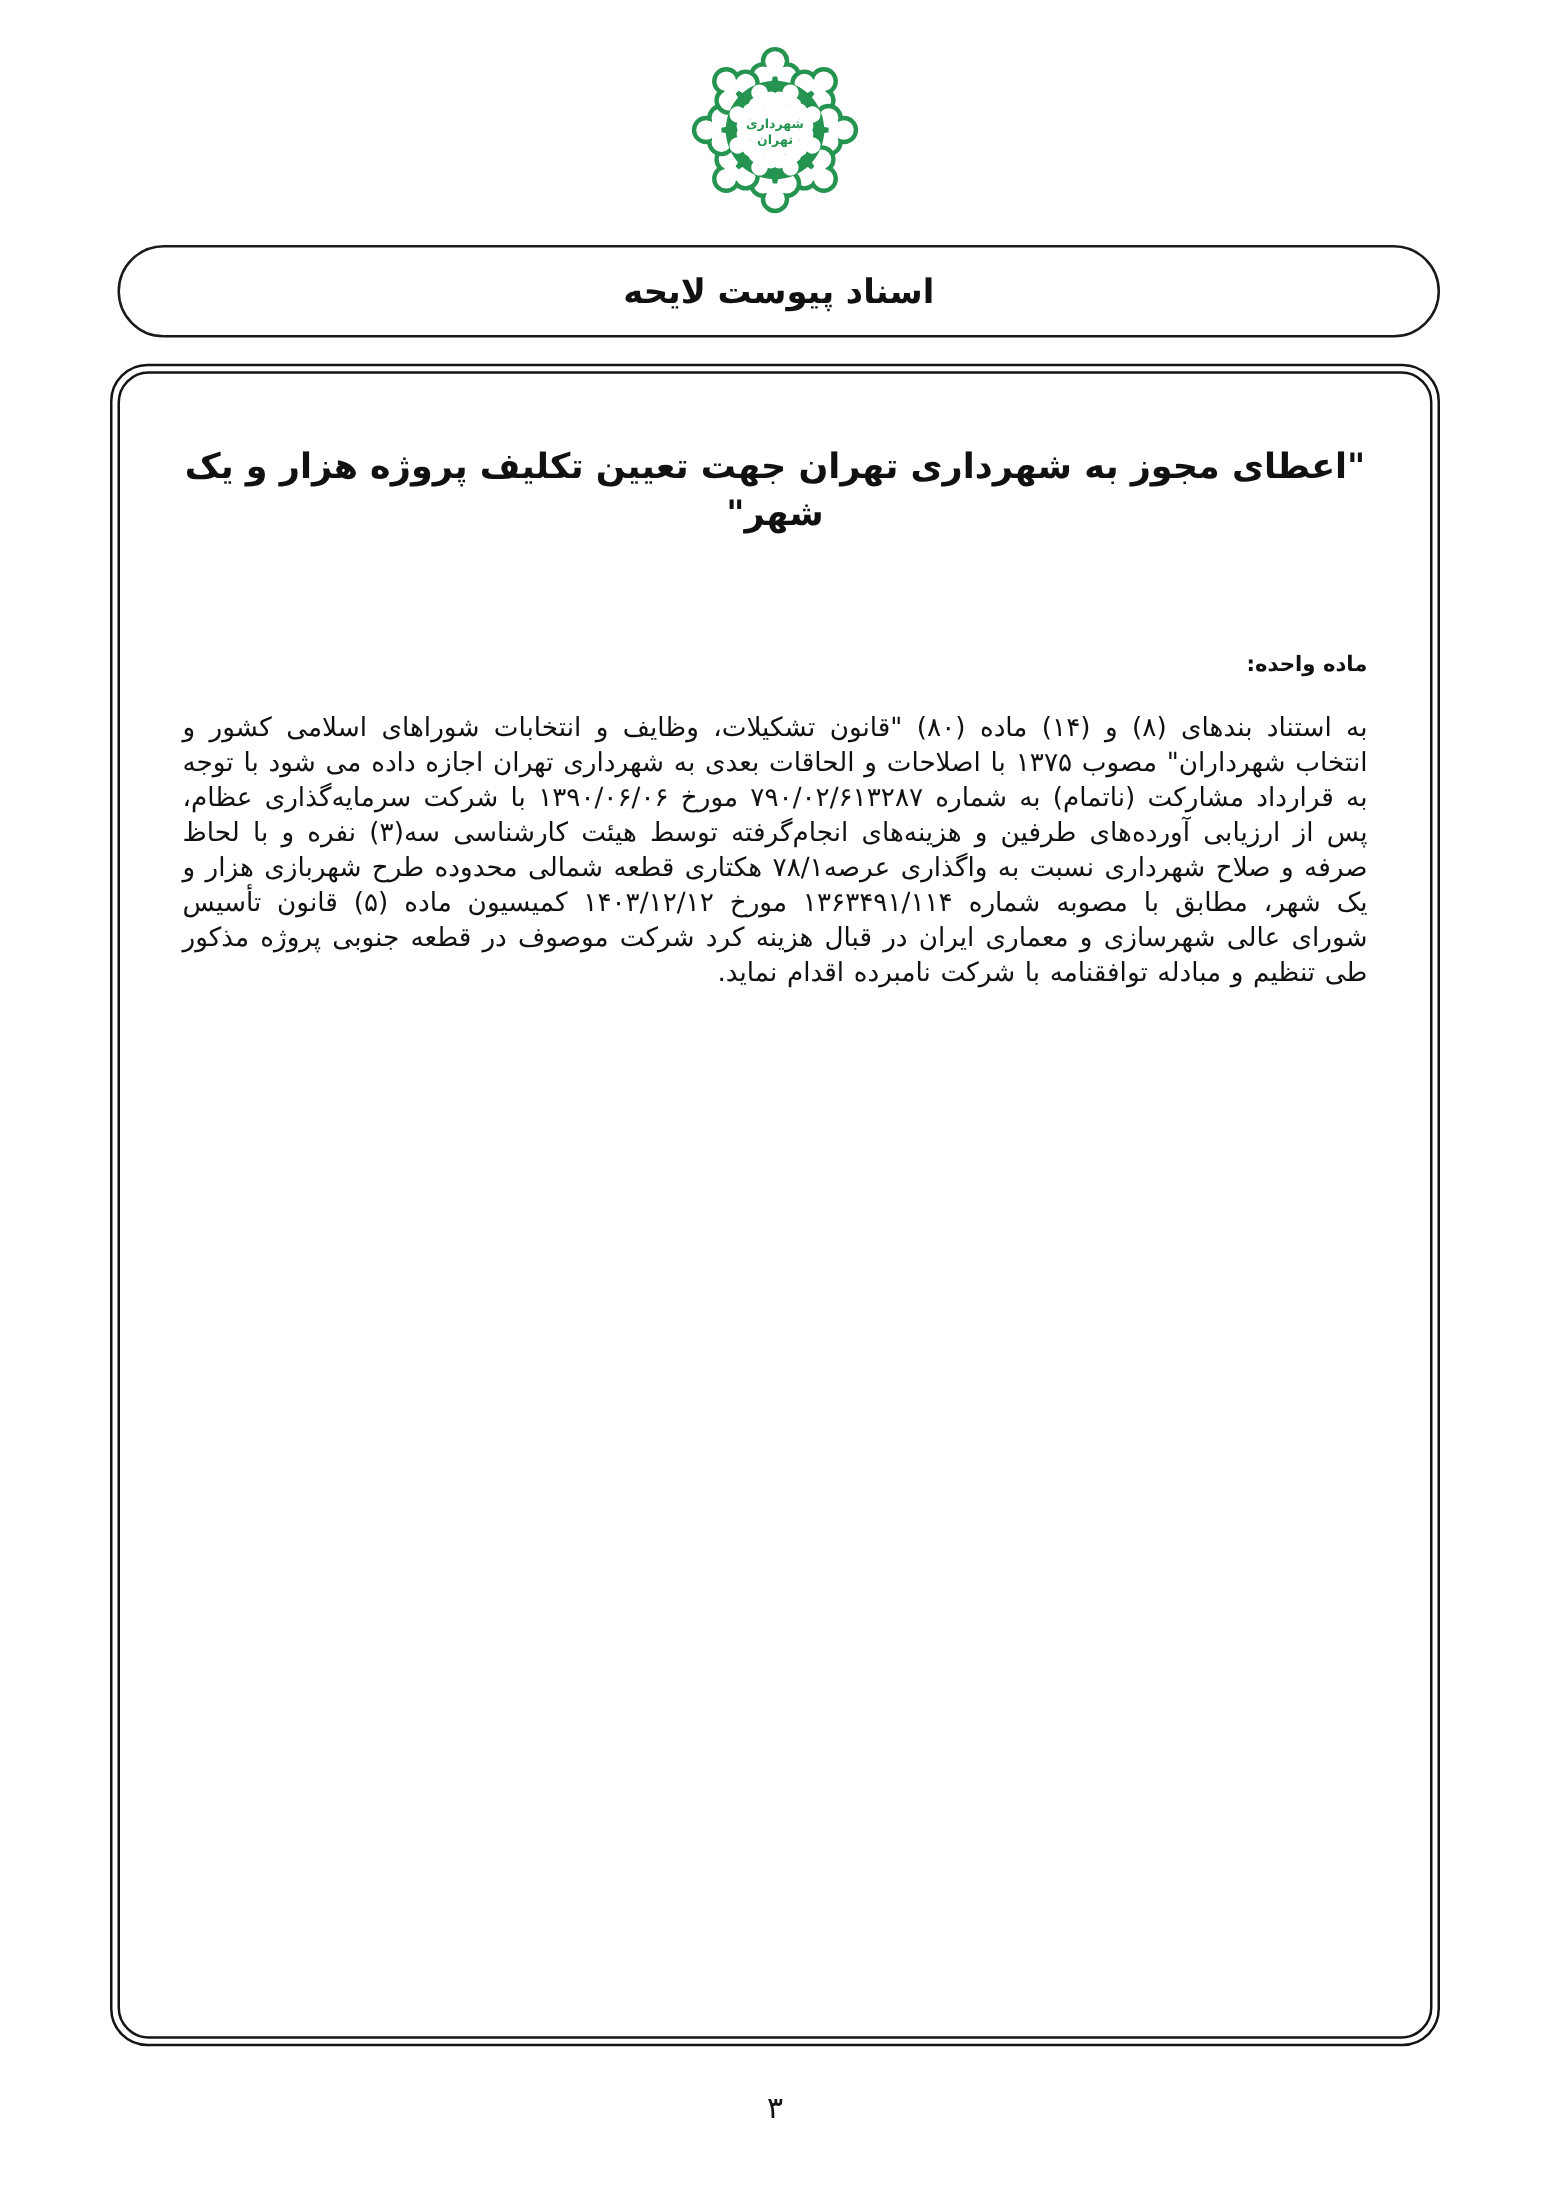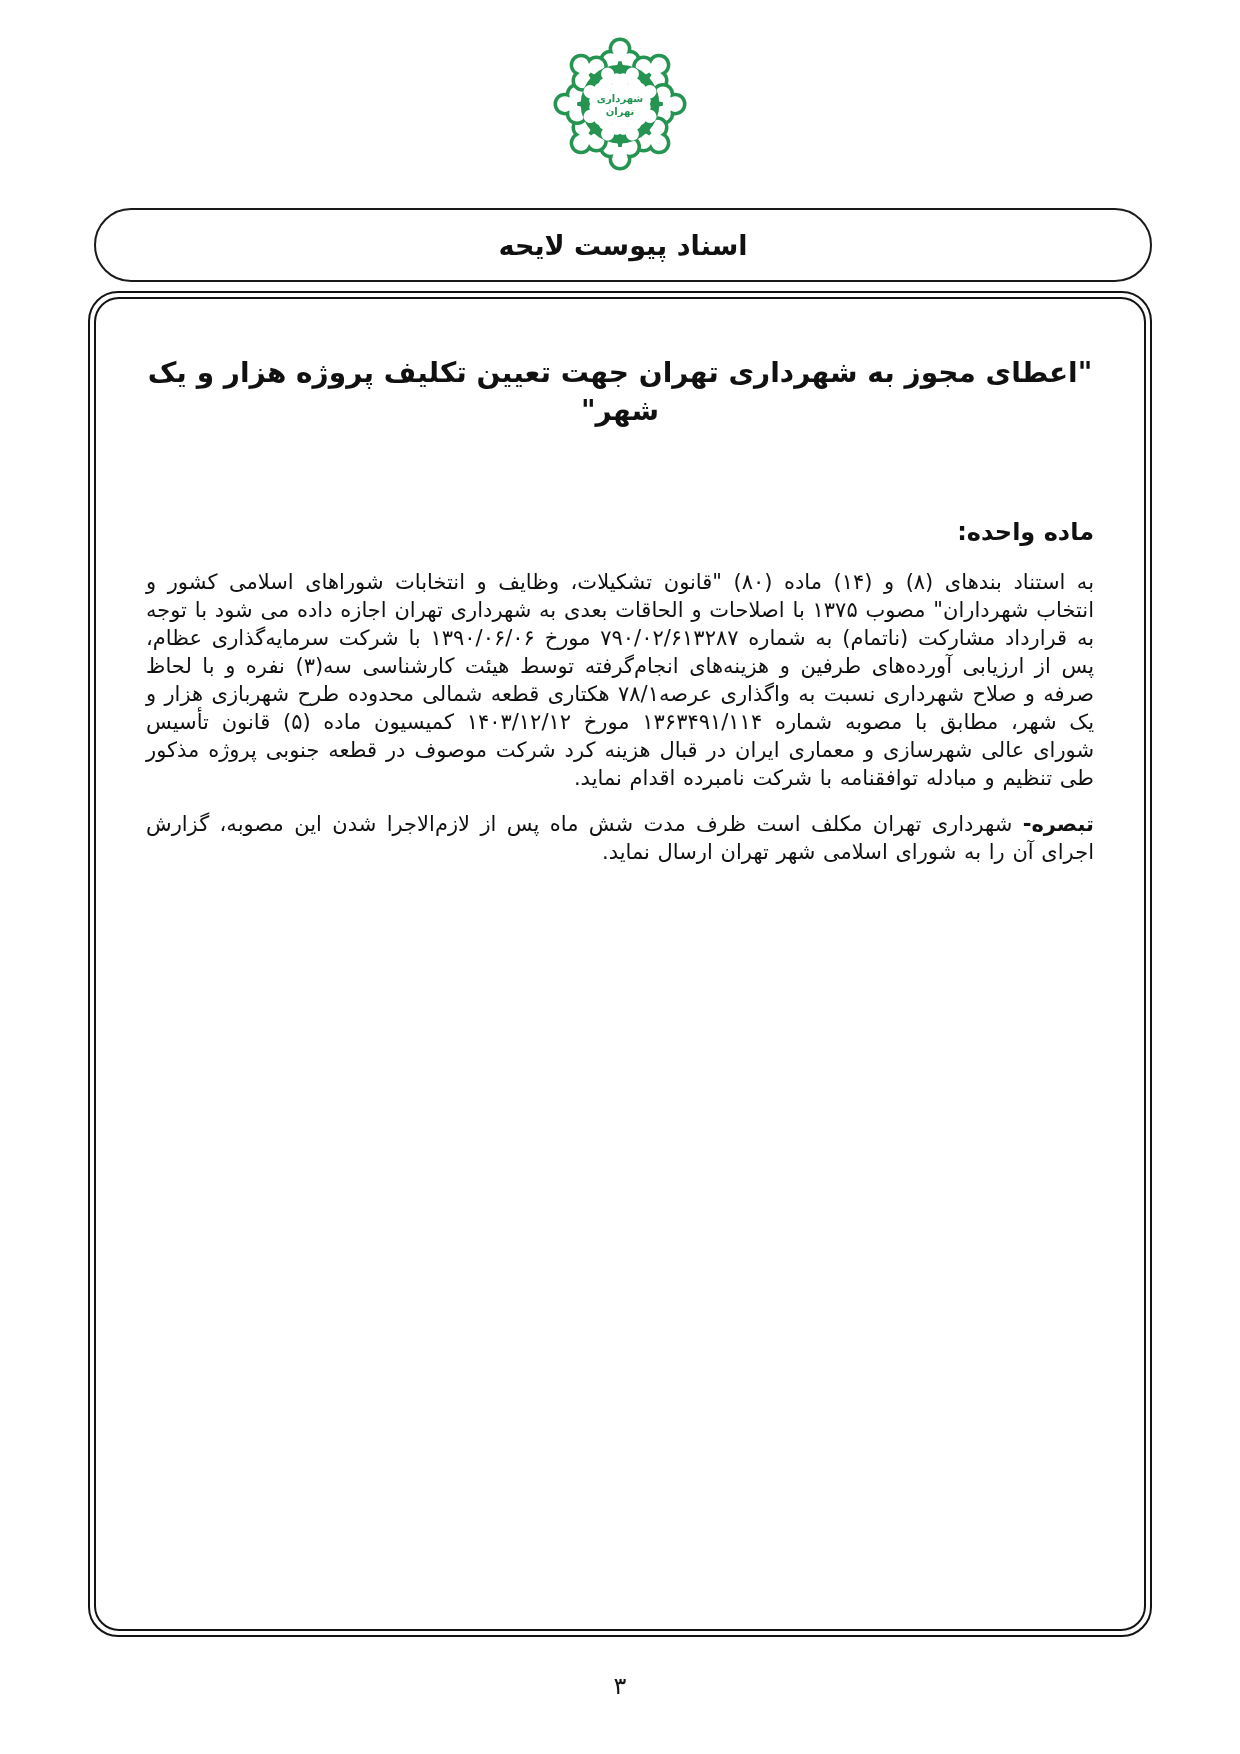--- a/index.html
+++ b/index.html
@@ -16,21 +16,21 @@
   }
   .logo {
     position: absolute;
     top: 34px;
     left: 550px;
     width: 140px;
     height: 140px;
   }
   .banner {
     position: absolute;
-    top: 208px;
+    top: 196px;
     left: 94px;
     width: 1058px;
     height: 74px;
     border: 2.5px solid #1a1a1a;
     border-radius: 37px;
     display: flex;
     align-items: center;
     justify-content: center;
     background: #ffffff;
   }
@@ -59,21 +59,21 @@
   }
   .doc-title {
     margin: 55px 0 0 0;
     text-align: center;
     font-size: 28px;
     font-weight: 800;
     line-height: 38px;
   }
   .article-heading {
     margin: 86px 0 0 0;
-    font-size: 24px;
+    font-size: 17px;
     font-weight: 700;
     line-height: 32px;
   }
   .body-text {
     margin: 20px 0 0 0;
     font-size: 21px;
     line-height: 28px;
     text-align: justify;
     text-align-last: right;
     word-spacing: 1px;
@@ -144,20 +144,19 @@
 
   <div class="frame-outer">
     <div class="frame-inner">
 
       <h1 class="doc-title">"اعطای مجوز به شهرداری تهران جهت تعیین تکلیف پروژه هزار و یک شهر"</h1>
 
       <h2 class="article-heading">ماده واحده:</h2>
 
       <p class="body-text">به استناد بندهای (۸) و (۱۴) ماده (۸۰) "قانون تشکیلات، وظایف و انتخابات شوراهای اسلامی کشور و انتخاب شهرداران" مصوب ۱۳۷۵ با اصلاحات و الحاقات بعدی به شهرداری تهران اجازه داده می شود با توجه به قرارداد مشارکت (ناتمام) به شماره ۷۹۰/۰۲/۶۱۳۲۸۷ مورخ ۱۳۹۰/۰۶/۰۶ با شرکت سرمایه‌گذاری عظام، پس از ارزیابی آورده‌های طرفین و هزینه‌های انجام‌گرفته توسط هیئت کارشناسی سه(۳) نفره و با لحاظ صرفه و صلاح شهرداری نسبت به واگذاری عرصه۷۸/۱ هکتاری قطعه شمالی محدوده طرح شهربازی هزار و یک شهر، مطابق با مصوبه شماره ۱۳۶۳۴۹۱/۱۱۴ مورخ ۱۴۰۳/۱۲/۱۲ کمیسیون ماده (۵) قانون تأسیس شورای عالی شهرسازی و معماری ایران در قبال هزینه کرد شرکت موصوف در قطعه جنوبی پروژه مذکور طی تنظیم و مبادله توافقنامه با شرکت نامبرده اقدام نماید.</p>
 
-      <p class="body-text note"><strong class="note-label">تبصره-</strong> <span>شهرداری تهران مکلف است ظرف مدت شش ماه پس از لازم‌الاجرا شدن این مصوبه، گزارش اجرای آن را به شورای اسلامی شهر تهران ارسال نماید.</span></p>
 
     </div>
   </div>
 
   <div class="page-number">۳</div>
 
 </div>
 
 </body></html>

